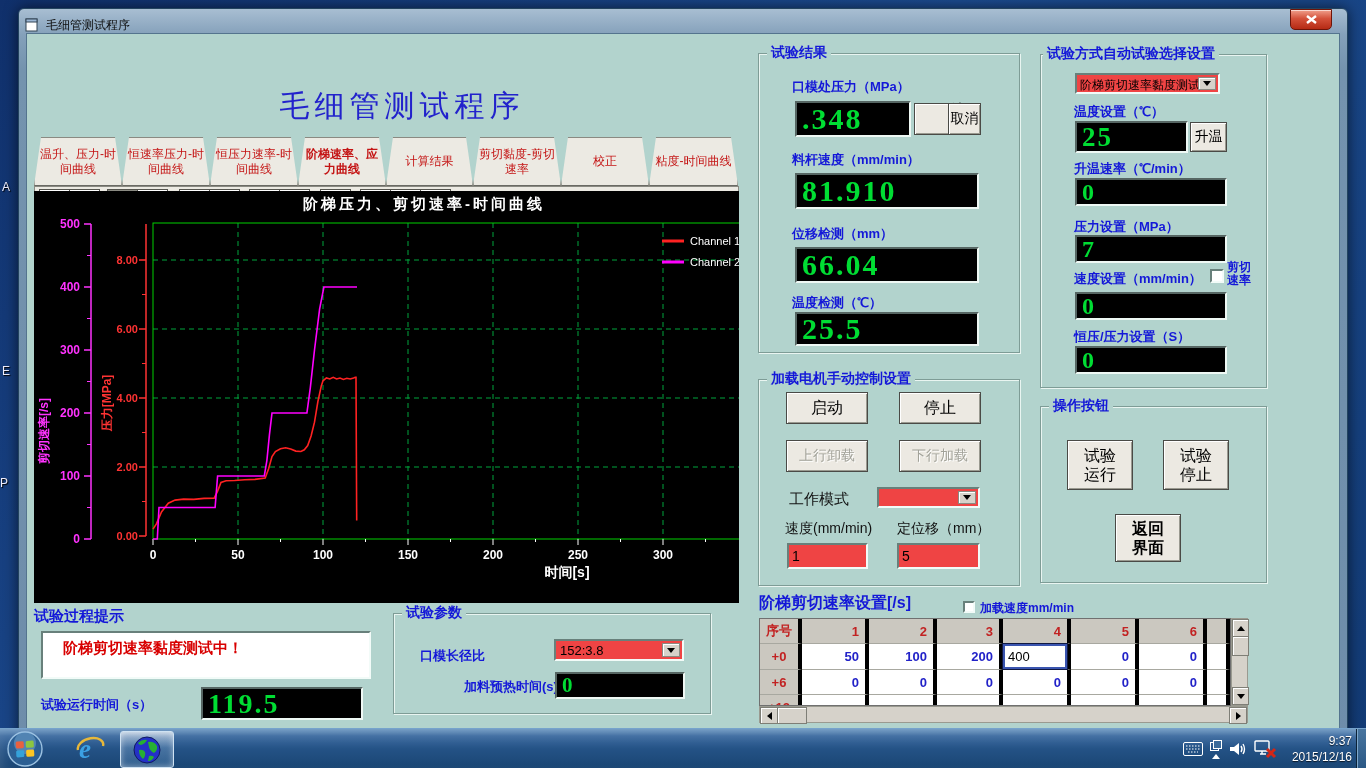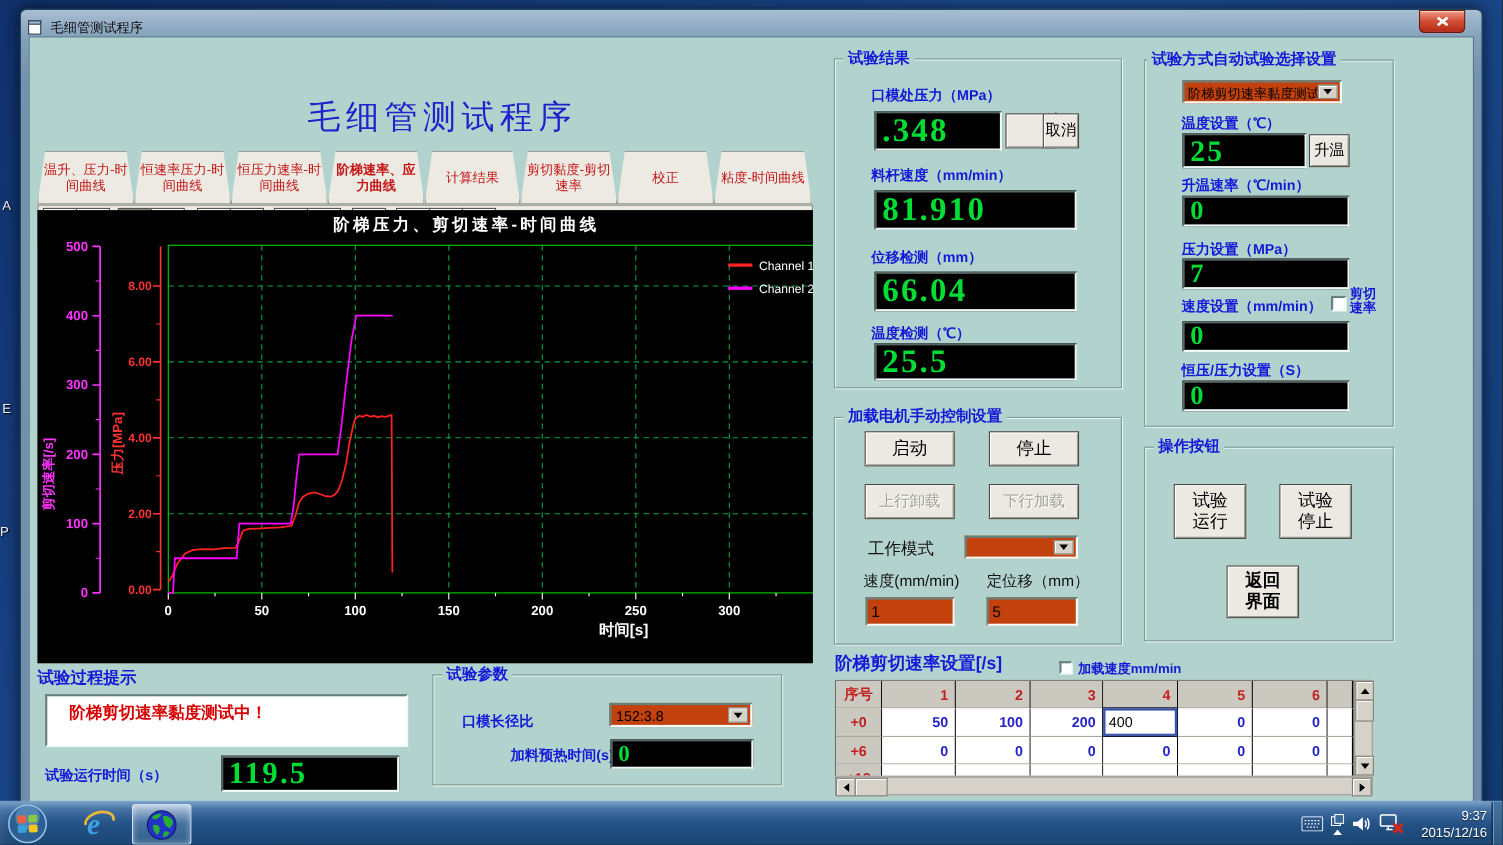--- a/index.html
+++ b/index.html
@@ -18,21 +18,21 @@
   
   .bl{color:#1418d8;font-size:13px;font-weight:bold;white-space:nowrap;}
   .gb{border:1px solid #7e9c96;box-shadow:inset 1px 1px 0 #e9f5f1,1px 1px 0 #e9f5f1;}
   .gt{position:absolute;top:-10px;left:8px;background:#b2d3cd;padding:0 4px;color:#1418d8;font-weight:bold;font-size:14px;white-space:nowrap;}
   .lcd{background:#000;border:2px solid;border-color:#566663 #eef8f4 #eef8f4 #566663;color:#00dd33;
        font-family:"Liberation Serif",serif;font-weight:bold;display:flex;align-items:center;padding-left:5px;
        white-space:nowrap;overflow:hidden;letter-spacing:2px;line-height:1;}
   .b3{background:#ece9e2;border:1px solid #4a4a46;box-shadow:inset 1px 1px 0 #fff,inset -1px -1px 0 #9a9a90;
       color:#000;display:flex;align-items:center;justify-content:center;text-align:center;font-size:14px;cursor:default;}
   .dis{color:#a2a299;text-shadow:1px 1px 0 #fff;}
-  .ink{background:#c2410c;border:2px solid;border-color:#68807b #f2fbf8 #f2fbf8 #68807b;font-size:14px;color:#000;}
+  .ink{background:#ef4444;border:2px solid;border-color:#68807b #f2fbf8 #f2fbf8 #68807b;font-size:14px;color:#000;}
   .cbtn{position:absolute;right:2px;top:2px;bottom:2px;width:16px;background:#d6d2ca;border:1px solid #8a8a82;
         box-shadow:inset 1px 1px 0 #fff;display:flex;align-items:center;justify-content:center;}
   .tri-d{width:0;height:0;border-left:4px solid transparent;border-right:4px solid transparent;border-top:5px solid #000;}
   .tri-u{width:0;height:0;border-left:4px solid transparent;border-right:4px solid transparent;border-bottom:5px solid #000;}
   .tri-l{width:0;height:0;border-top:4px solid transparent;border-bottom:4px solid transparent;border-right:5px solid #000;}
   .tri-r{width:0;height:0;border-top:4px solid transparent;border-bottom:4px solid transparent;border-left:5px solid #000;}
   .ckb{background:#fff;border:2px solid;border-color:#68807b #f2fbf8 #f2fbf8 #68807b;width:14px;height:14px;}
   
   .tab{top:103px;height:49px;background:#eceae3;border:1px solid #8a8a82;border-bottom:1px solid #6a6a64;
        clip-path:polygon(7px 0,calc(100% - 7px) 0,100% 100%,0 100%);
@@ -42,21 +42,21 @@
   .tb{position:absolute;top:2px;width:29px;height:32px;background:#eceae3;border:1px solid #55554f;
       box-shadow:inset 1px 1px 0 #fff,inset -1px -1px 0 #9a9a90;display:flex;align-items:center;justify-content:center;}
   .tb.pressed{background:#fff;box-shadow:inset 1px 1px 0 #8a8a82,inset -1px -1px 0 #fff;}
   
   #chartpanel{left:33px;top:190px;width:705px;height:412px;background:#000;}
   
   #msgbox{left:40px;top:630px;width:330px;height:48px;background:#fff;border:2px solid;border-color:#68807b #f2fbf8 #f2fbf8 #68807b;
           color:#d80000;font-weight:bold;font-size:15px;padding:6px 20px;}
   
   .trow{display:flex;}
-  .tc{box-sizing:border-box;border-right:1px solid #000000;border-bottom:1px solid #a8a8a0;display:flex;align-items:center;}
+  .tc{box-sizing:border-box;border-right:4px solid #000000;border-bottom:1px solid #a8a8a0;display:flex;align-items:center;}
   .th{background:#cbc8c0;color:#c22222;font-weight:bold;font-size:13px;justify-content:flex-end;padding-right:6px;}
   .thl{background:#cbc8c0;color:#c22222;font-weight:bold;font-size:13px;justify-content:center;}
   .td{background:#fff;color:#2222c8;font-weight:bold;font-size:13px;justify-content:flex-end;padding-right:6px;}
   .sb{background:#d6d2ca;border:1px solid #9a9a90;}
   .sbtn{position:absolute;background:#d6d2ca;border:1px solid #7e7e76;box-shadow:inset 1px 1px 0 #fff;
         display:flex;align-items:center;justify-content:center;}
   
   #taskbar{left:0;top:728px;width:1366px;height:40px;
            background:linear-gradient(180deg,#5d8cba 0,#31629a 18%,#235184 55%,#1a4573 100%);
            border-top:1px solid #76a3cc;box-shadow:inset 0 8px 14px rgba(255,255,255,.18);z-index:20;}

